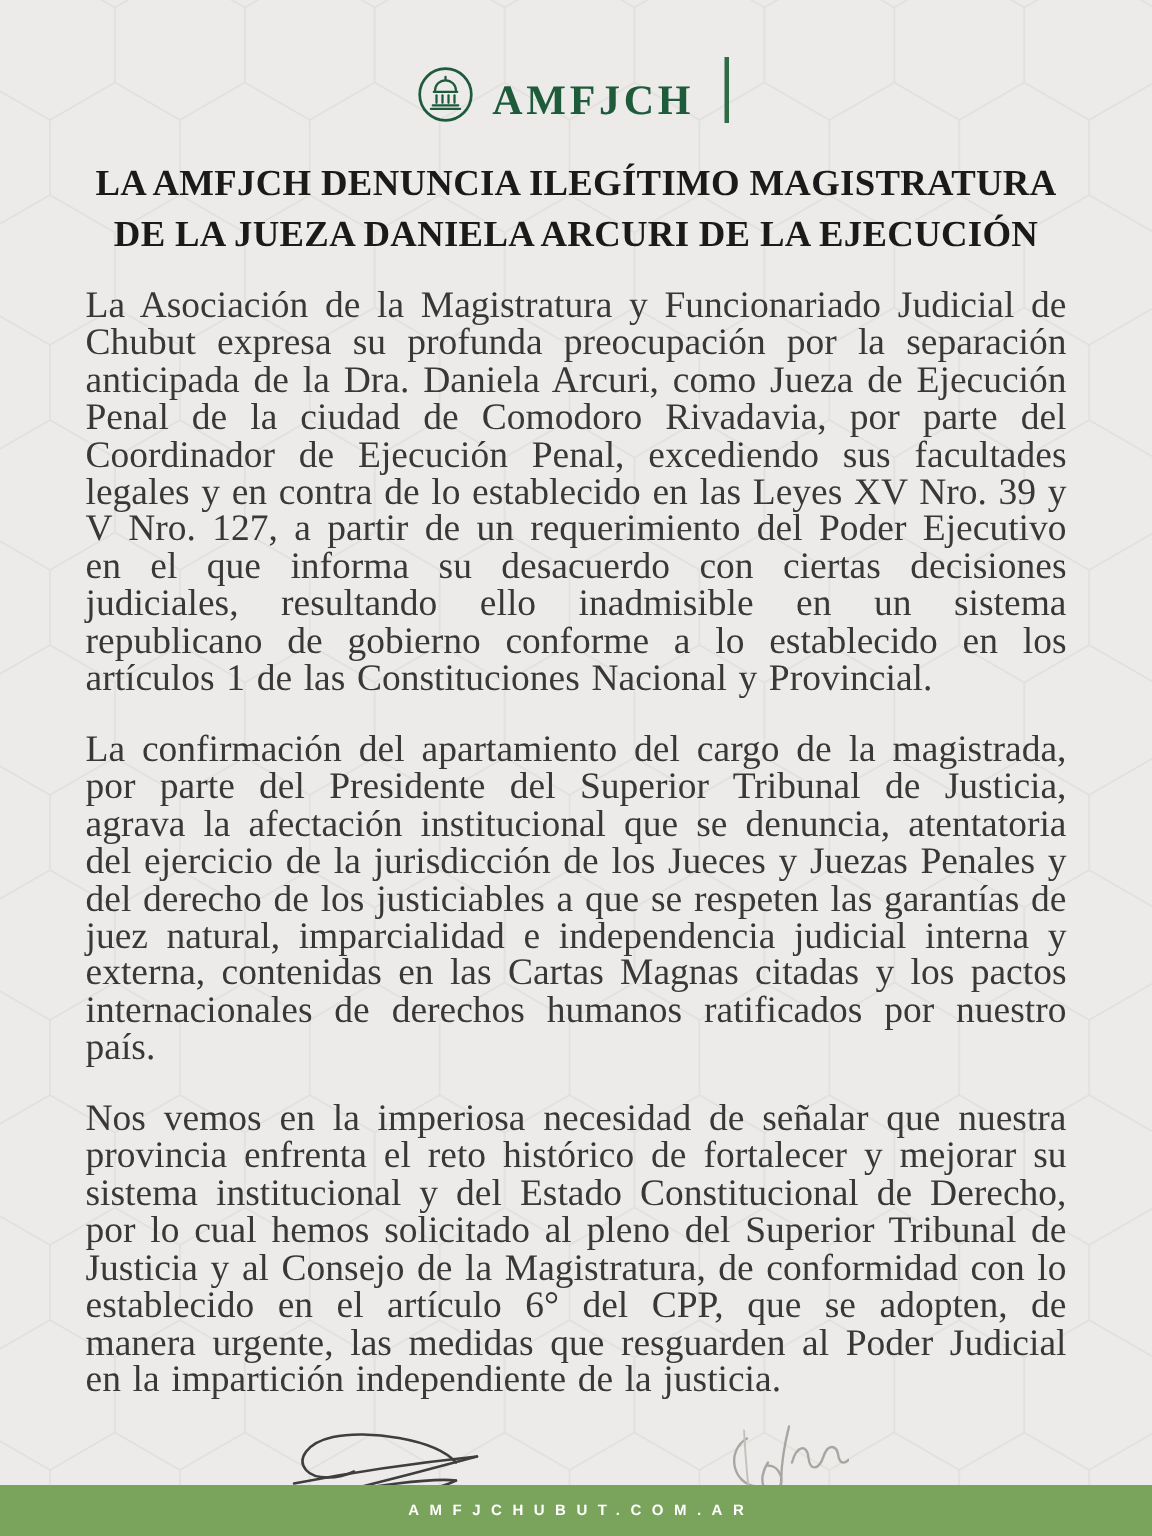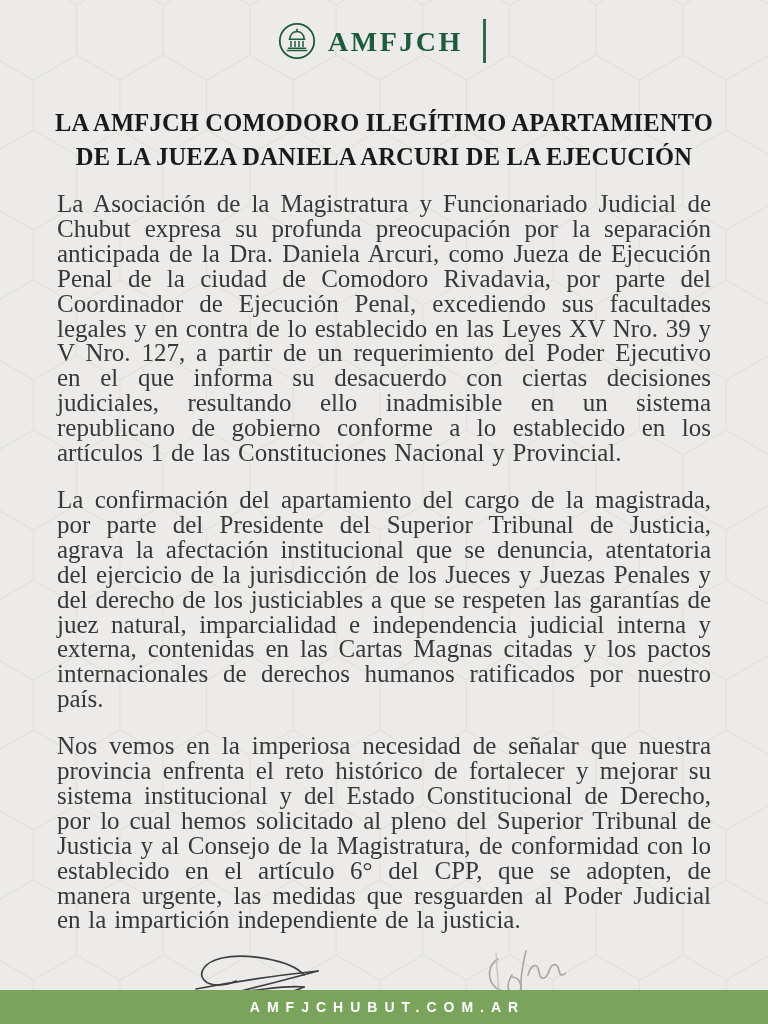--- a/index.html
+++ b/index.html
@@ -17,21 +17,21 @@
     position: absolute;
     inset: 0;
     z-index: 0;
   }
   .content { position: relative; z-index: 1; }
 
   
   .header {
     display: flex;
     justify-content: center;
-    align-items: center;
+    align-items: flex-end;
     gap: 12px;
     height: 82px;
   }
   .logo-mark { width: 38px; height: 38px; flex: 0 0 auto; }
   .logo-acronym {
     font-family: "Liberation Serif", serif;
     font-weight: bold;
     font-size: 28px;
     letter-spacing: 2.5px;
     color: #1E5B3B;
@@ -115,21 +115,21 @@
     height: 34px;
     background: #7AA35C;
     display: flex;
     align-items: center;
     justify-content: center;
     z-index: 2;
   }
   .footer-url {
     font-family: "Liberation Sans", sans-serif;
     font-weight: bold;
-    font-size: 14px;
+    font-size: 10px;
     letter-spacing: 7px;
     color: #FFFFFF;
     text-indent: 7px;
   }
 </style>
 </head>
 <body>
 
 <div class="page">
 
@@ -157,21 +157,21 @@
           <line x1="25" y1="19.5" x2="25" y2="24.5"></line>
           <line x1="10.5" y1="26.2" x2="27.5" y2="26.2"></line>
           <line x1="9.3" y1="28.6" x2="28.7" y2="28.6"></line>
         </g>
       </svg>
       <div class="logo-acronym">AMFJCH</div>
       <div class="logo-divider"></div>
     </div>
 
     <div class="title">
-      <div>LA AMFJCH COMODORO ILEGÍTIMO APARTAMIENTO</div>
+      <div>LA AMFJCH DENUNCIA ILEGÍTIMO MAGISTRATURA</div>
       <div>DE LA JUEZA DANIELA ARCURI DE LA EJECUCIÓN</div>
     </div>
 
     <div class="body-copy">
       <p>La Asociación de la Magistratura y Funcionariado Judicial de Chubut expresa su profunda preocupación por la separación anticipada de la Dra. Daniela Arcuri, como Jueza de Ejecución Penal de la ciudad de Comodoro Rivadavia, por parte del Coordinador de Ejecución Penal, excediendo sus facultades legales y en contra de lo establecido en las Leyes XV Nro. 39 y V Nro. 127, a partir de un requerimiento del Poder Ejecutivo en el que informa su desacuerdo con ciertas decisiones judiciales, resultando ello inadmisible en un sistema republicano de gobierno conforme a lo establecido en los artículos 1 de las Constituciones Nacional y Provincial.</p>
       <p>La confirmación del apartamiento del cargo de la magistrada, por parte del Presidente del Superior Tribunal de Justicia, agrava la afectación institucional que se denuncia, atentatoria del ejercicio de la jurisdicción de los Jueces y Juezas Penales y del derecho de los justiciables a que se respeten las garantías de juez natural, imparcialidad e independencia judicial interna y externa, contenidas en las Cartas Magnas citadas y los pactos internacionales de derechos humanos ratificados por nuestro país.</p>
       <p>Nos vemos en la imperiosa necesidad de señalar que nuestra provincia enfrenta el reto histórico de fortalecer y mejorar su sistema institucional y del Estado Constitucional de Derecho, por lo cual hemos solicitado al pleno del Superior Tribunal de Justicia y al Consejo de la Magistratura, de conformidad con lo establecido en el artículo 6° del CPP, que se adopten, de manera urgente, las medidas que resguarden al Poder Judicial en la impartición independiente de la justicia.</p>
     </div>
 
     <div class="signatures">

